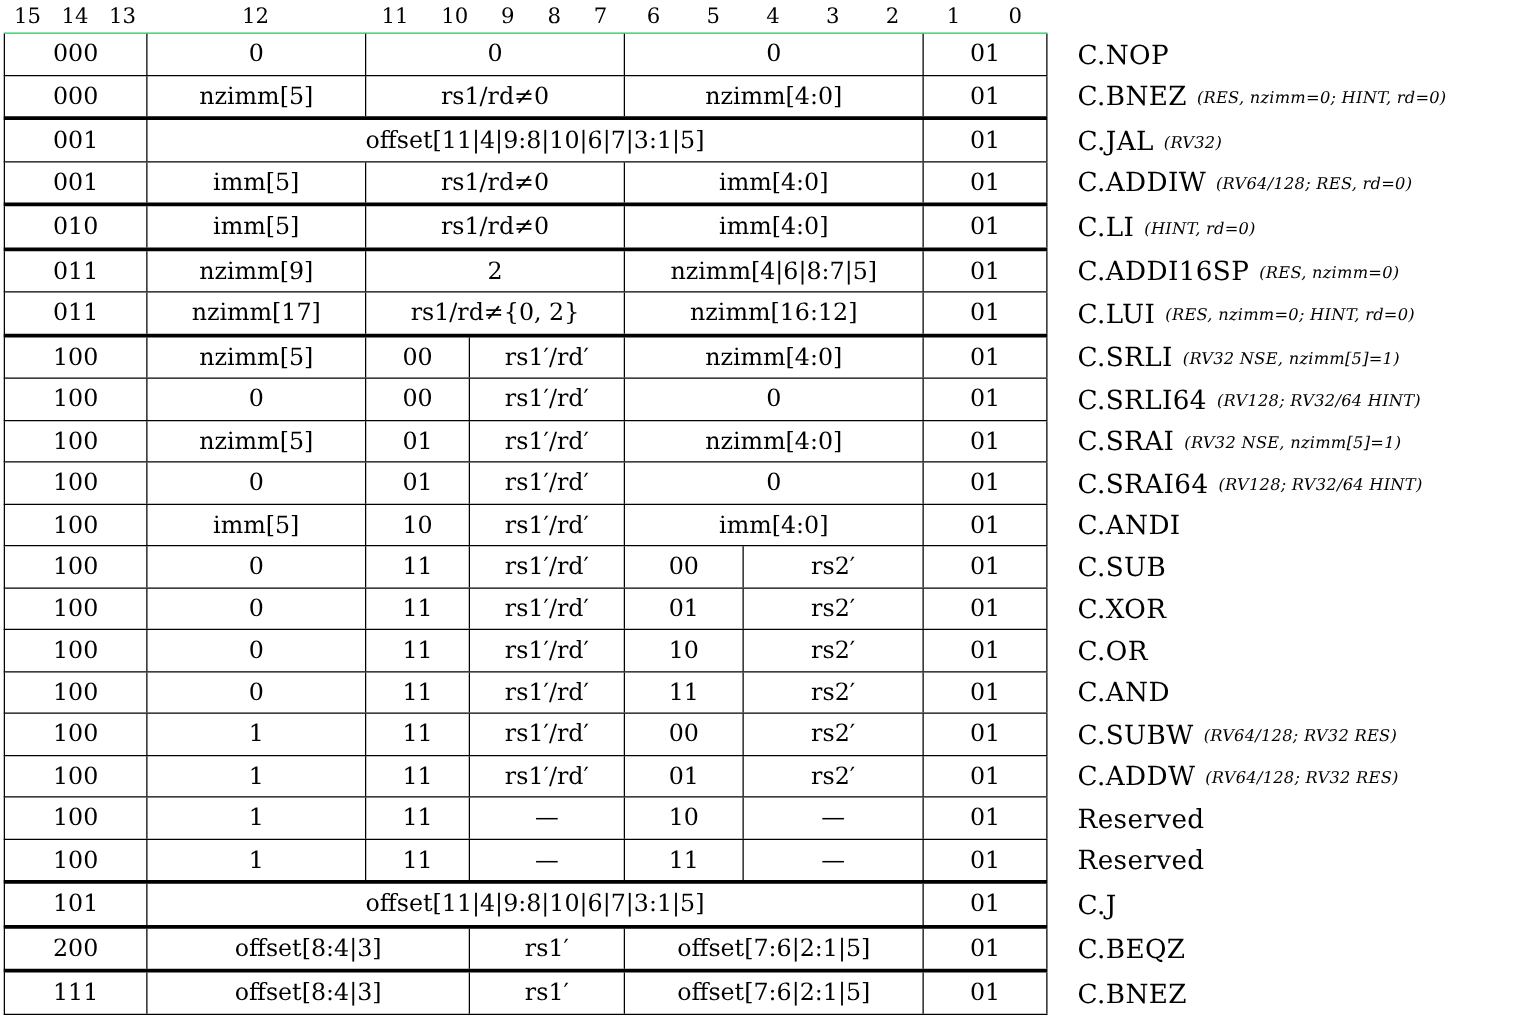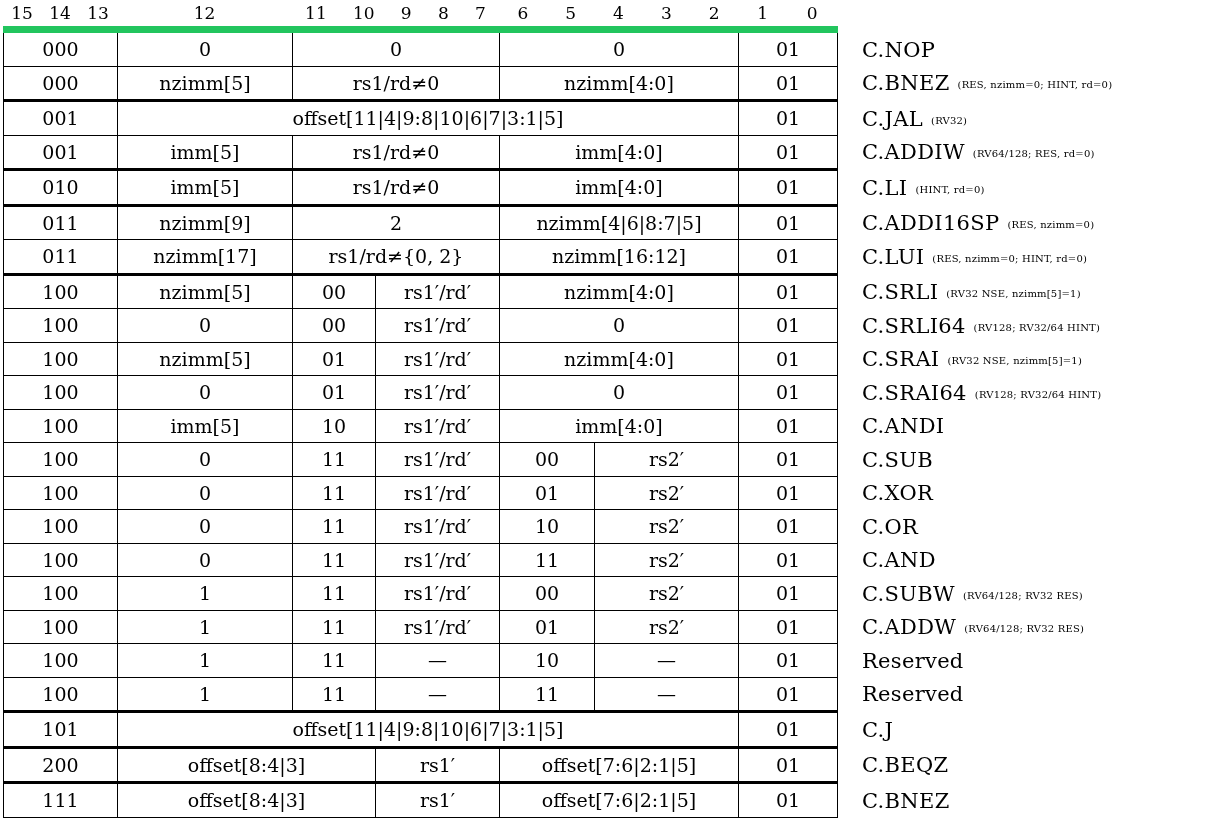--- a/index.html
+++ b/index.html
@@ -8,21 +8,21 @@
     font-family:"DejaVu Serif", serif;color:#000;
   }
   .page{position:relative;padding:2px 0 0 3px;}
 
   
   .bit-header{display:flex;width:835px;height:24px;align-items:flex-start;}
   .bh-group{display:flex;justify-content:space-around;font-size:17px;line-height:22px;}
   .bh-group span{display:inline-block;text-align:center;}
 
   
-  .itable{width:835px;border-top:7px solid #22c55e;display:inline-block;vertical-align:top;}
+  .itable{width:835px;border-top:1px solid #22c55e;display:inline-block;vertical-align:top;}
   .irow{display:flex;align-items:stretch;}
   .cells{display:flex;border-left:1px solid #000;border-bottom:1px solid #000;box-sizing:content-box;}
   .cells.thick{border-bottom:3px solid #000;}
   .cell{
     box-sizing:border-box;border-right:1px solid #000;
     height:32.5px;line-height:32.5px;font-size:19px;text-align:center;
     white-space:nowrap;overflow:hidden;
   }
   
   .w-a{width:114px}   
@@ -37,21 +37,21 @@
   .w-bcd{width:621px} 
   .w-bc1{width:258px} 
 
   
   .label{
     margin-left:24px;display:flex;align-items:center;
     white-space:nowrap;height:33px;
   }
   .iname{font-size:21px;letter-spacing:0.3px;}
   .iname.italic{}
-  .note{font-size:10px;margin-left:8px;padding-top:3px;letter-spacing:0.2px;}
+  .note{font-style:italic;font-size:13px;margin-left:8px;padding-top:3px;letter-spacing:0.2px;}
 </style>
 </head>
 <body>
 
 <div class="page">
   <div class="bit-header">
       <div class="bh-group w-a">
         <span>15</span>
         <span>14</span>
         <span>13</span>

